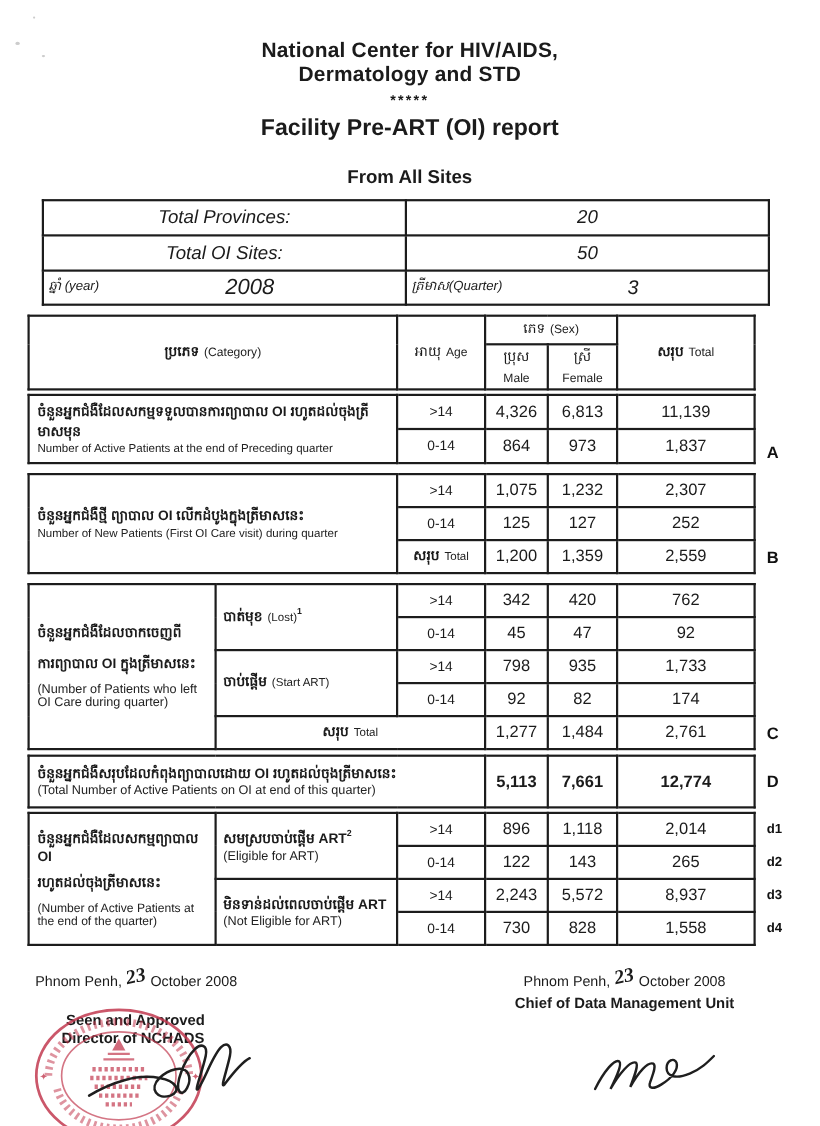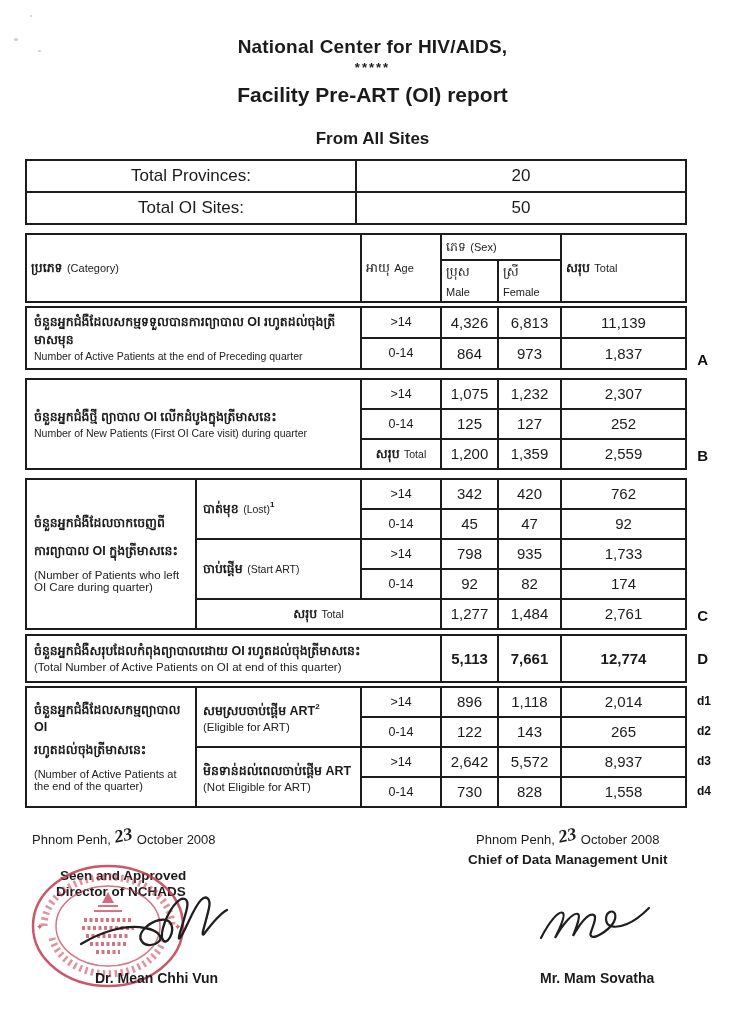--- a/index.html
+++ b/index.html
@@ -18,32 +18,32 @@
   .doc-subtitle { font-size:21px; font-weight:600; margin-top:7px; }
   .doc-subtitle2 { font-size:17px; font-weight:600; margin-top:21px; }
 
   
   table { border-collapse:collapse; table-layout:fixed; }
   td { border:2px solid #1c1c1c; padding:1px 4px; overflow:hidden; }
   .section { width:660px; margin-left:25px; position:relative; }
   .marker { position:absolute; right:-23px; font-weight:bold; font-size:15px; color:#111; }
   .marker-sm { position:absolute; right:-26px; font-weight:bold; font-size:12px; color:#111; }
 
-  .info-table { width:660px; margin:10px 0 0 25px; }
+  .info-table { width:660px; margin:10px 0 0 38px;font-style:italic; }
   .info-label { text-align:center; font-size:17px; height:32px; }
   .info-value { text-align:center; font-size:17px; }
   .yearrow-cell { height:31px; }
   .flexrow { display:flex; align-items:center; }
   .kh-small { font-size:12px; font-weight:normal; white-space:nowrap; }
   .big-val { flex:1; text-align:center; font-size:20px; }
   .big-val2 { flex:1; text-align:center; font-size:18px; }
 
   .kh { font-weight:bold; font-size:12.5px; }
   .en { font-weight:normal; font-size:10.5px; color:#222; }
-  .hdr-cell { vertical-align:middle; }
+  .hdr-cell { text-align:center; vertical-align:middle; }
   .hdr-kh { font-weight:bold; font-size:12.5px; }
   .hdr-en { font-weight:normal; font-size:11px; }
 
   .age-cell { text-align:center; font-size:12.5px; }
   .num-cell { text-align:center; font-size:15px; }
   .num-bold { font-weight:bold; }
   .cat-cell { vertical-align:middle; padding:3px 7px; }
   .sub-cell { vertical-align:middle; padding:3px 6px; }
   .total-label { text-align:center; vertical-align:middle; }
   sup { font-size:8px; font-weight:bold; }
@@ -60,39 +60,54 @@
 </style>
 </head>
 <body>
 
 <div class="speck" style="left:14px;top:38px;width:4px;height:3px;"></div>
 <div class="speck" style="left:30px;top:15px;width:2px;height:2px;"></div>
 <div class="speck" style="left:38px;top:50px;width:3px;height:2px;"></div>
 
 <div class="doc-header">
   <div class="doc-title">National Center for HIV/AIDS,</div>
+  <div class="doc-title">Dermatology and STD</div>
   <div class="doc-stars">*****</div>
   <div class="doc-subtitle">Facility Pre-ART (OI) report</div>
   <div class="doc-subtitle2">From All Sites</div>
 </div>
 
 <table class="info-table">
   <colgroup>
       <col style="width:330px">
       <col style="width:330px">
     </colgroup>
   <tbody>
       <tr>
     <td class="info-label">Total Provinces:</td>
     <td class="info-value">20</td>
   </tr>
   <tr>
     <td class="info-label">Total OI Sites:</td>
     <td class="info-value">50</td>
   </tr>
+  <tr>
+    <td class="yearrow-cell">
+      <div class="flexrow">
+        <span class="kh-small"><span>ឆ្នាំ</span> <span>(year)</span></span>
+        <span class="big-val">2008</span>
+      </div>
+    </td>
+    <td class="yearrow-cell">
+      <div class="flexrow">
+        <span class="kh-small"><span>ត្រីមាស</span><span>(Quarter)</span></span>
+        <span class="big-val2">3</span>
+      </div>
+    </td>
+  </tr>
 </tbody>
   </table>
 
 <div class="gap8"></div>
 
 <div class="section">
   <table style="width:660px">
     <colgroup>
         <col style="width:335px">
         <col style="width:80px">
@@ -332,21 +347,21 @@
       <td class="num-cell">122</td>
       <td class="num-cell">143</td>
       <td class="num-cell">265</td>
     </tr>
     <tr>
       <td rowspan="2" class="sub-cell">
         <div><span class="kh">មិនទាន់ដល់ពេលចាប់ផ្ដើម ART</span></div>
         <div class="en" style="font-size:11.5px">(Not Eligible for ART)</div>
       </td>
       <td class="age-cell" style="height:30px">&gt;14</td>
-      <td class="num-cell">2,642</td>
+      <td class="num-cell">2,243</td>
       <td class="num-cell">5,572</td>
       <td class="num-cell">8,937</td>
     </tr>
     <tr>
       <td class="age-cell" style="height:30px">0-14</td>
       <td class="num-cell">730</td>
       <td class="num-cell">828</td>
       <td class="num-cell">1,558</td>
     </tr>
   </tbody>

